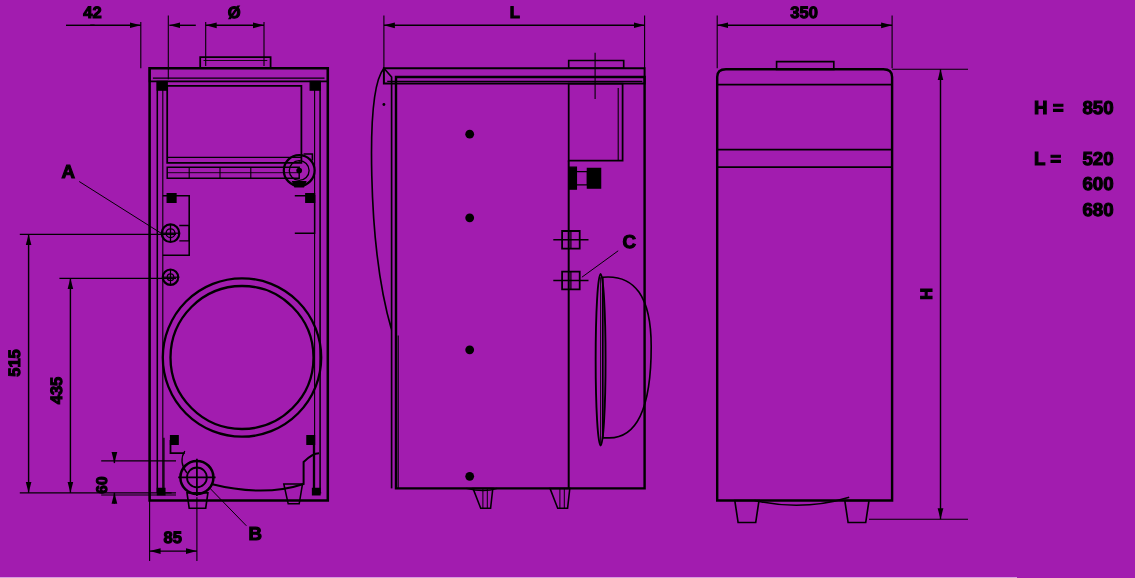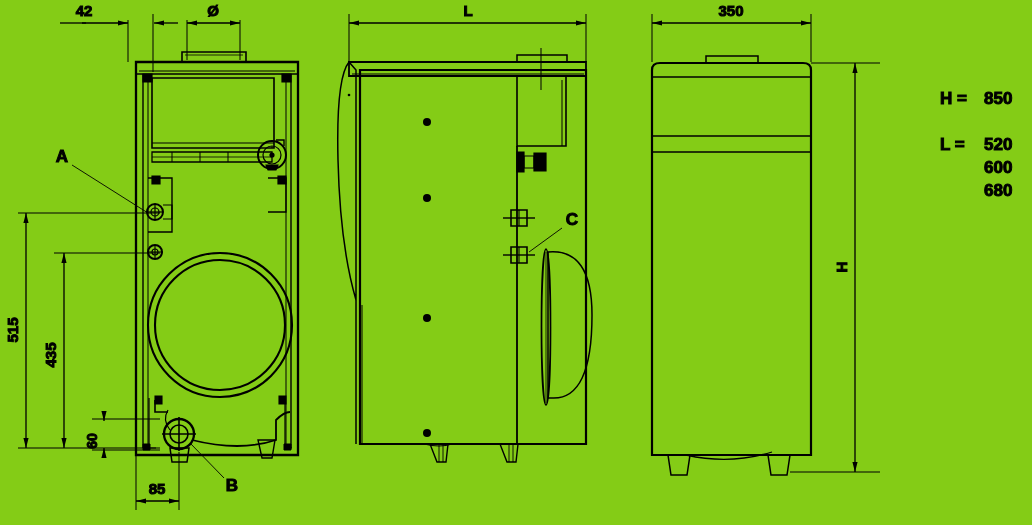--- a/index.html
+++ b/index.html
@@ -1,18 +1,18 @@
 <!DOCTYPE html>
 <html><head>
 <meta charset="utf-8">
 <style>
   html,body{margin:0;padding:0;background:#ffffff;}
   body{width:1032px;height:525px;overflow:hidden;
        font-family:"Liberation Sans",sans-serif;color:#000;}
-  #stage{position:relative;width:1032px;height:525px;background:#84cc16;}
+  #stage{position:relative;width:1032px;height:525px;background:#a21caf;}
   svg{display:block;}
   .dimtext{font-family:"Liberation Sans",sans-serif;font-size:15px;font-weight:700;fill:#000;}
   .dimtext-sm{font-family:"Liberation Sans",sans-serif;font-size:14px;font-weight:700;fill:#000;}
   .legendtext{font-family:"Liberation Sans",sans-serif;font-size:17px;font-weight:700;fill:#000;}
   .balloon{font-family:"Liberation Sans",sans-serif;font-size:17px;font-weight:700;fill:#000;}
 </style>
 </head>
 <body>
 
 <div id="stage">

